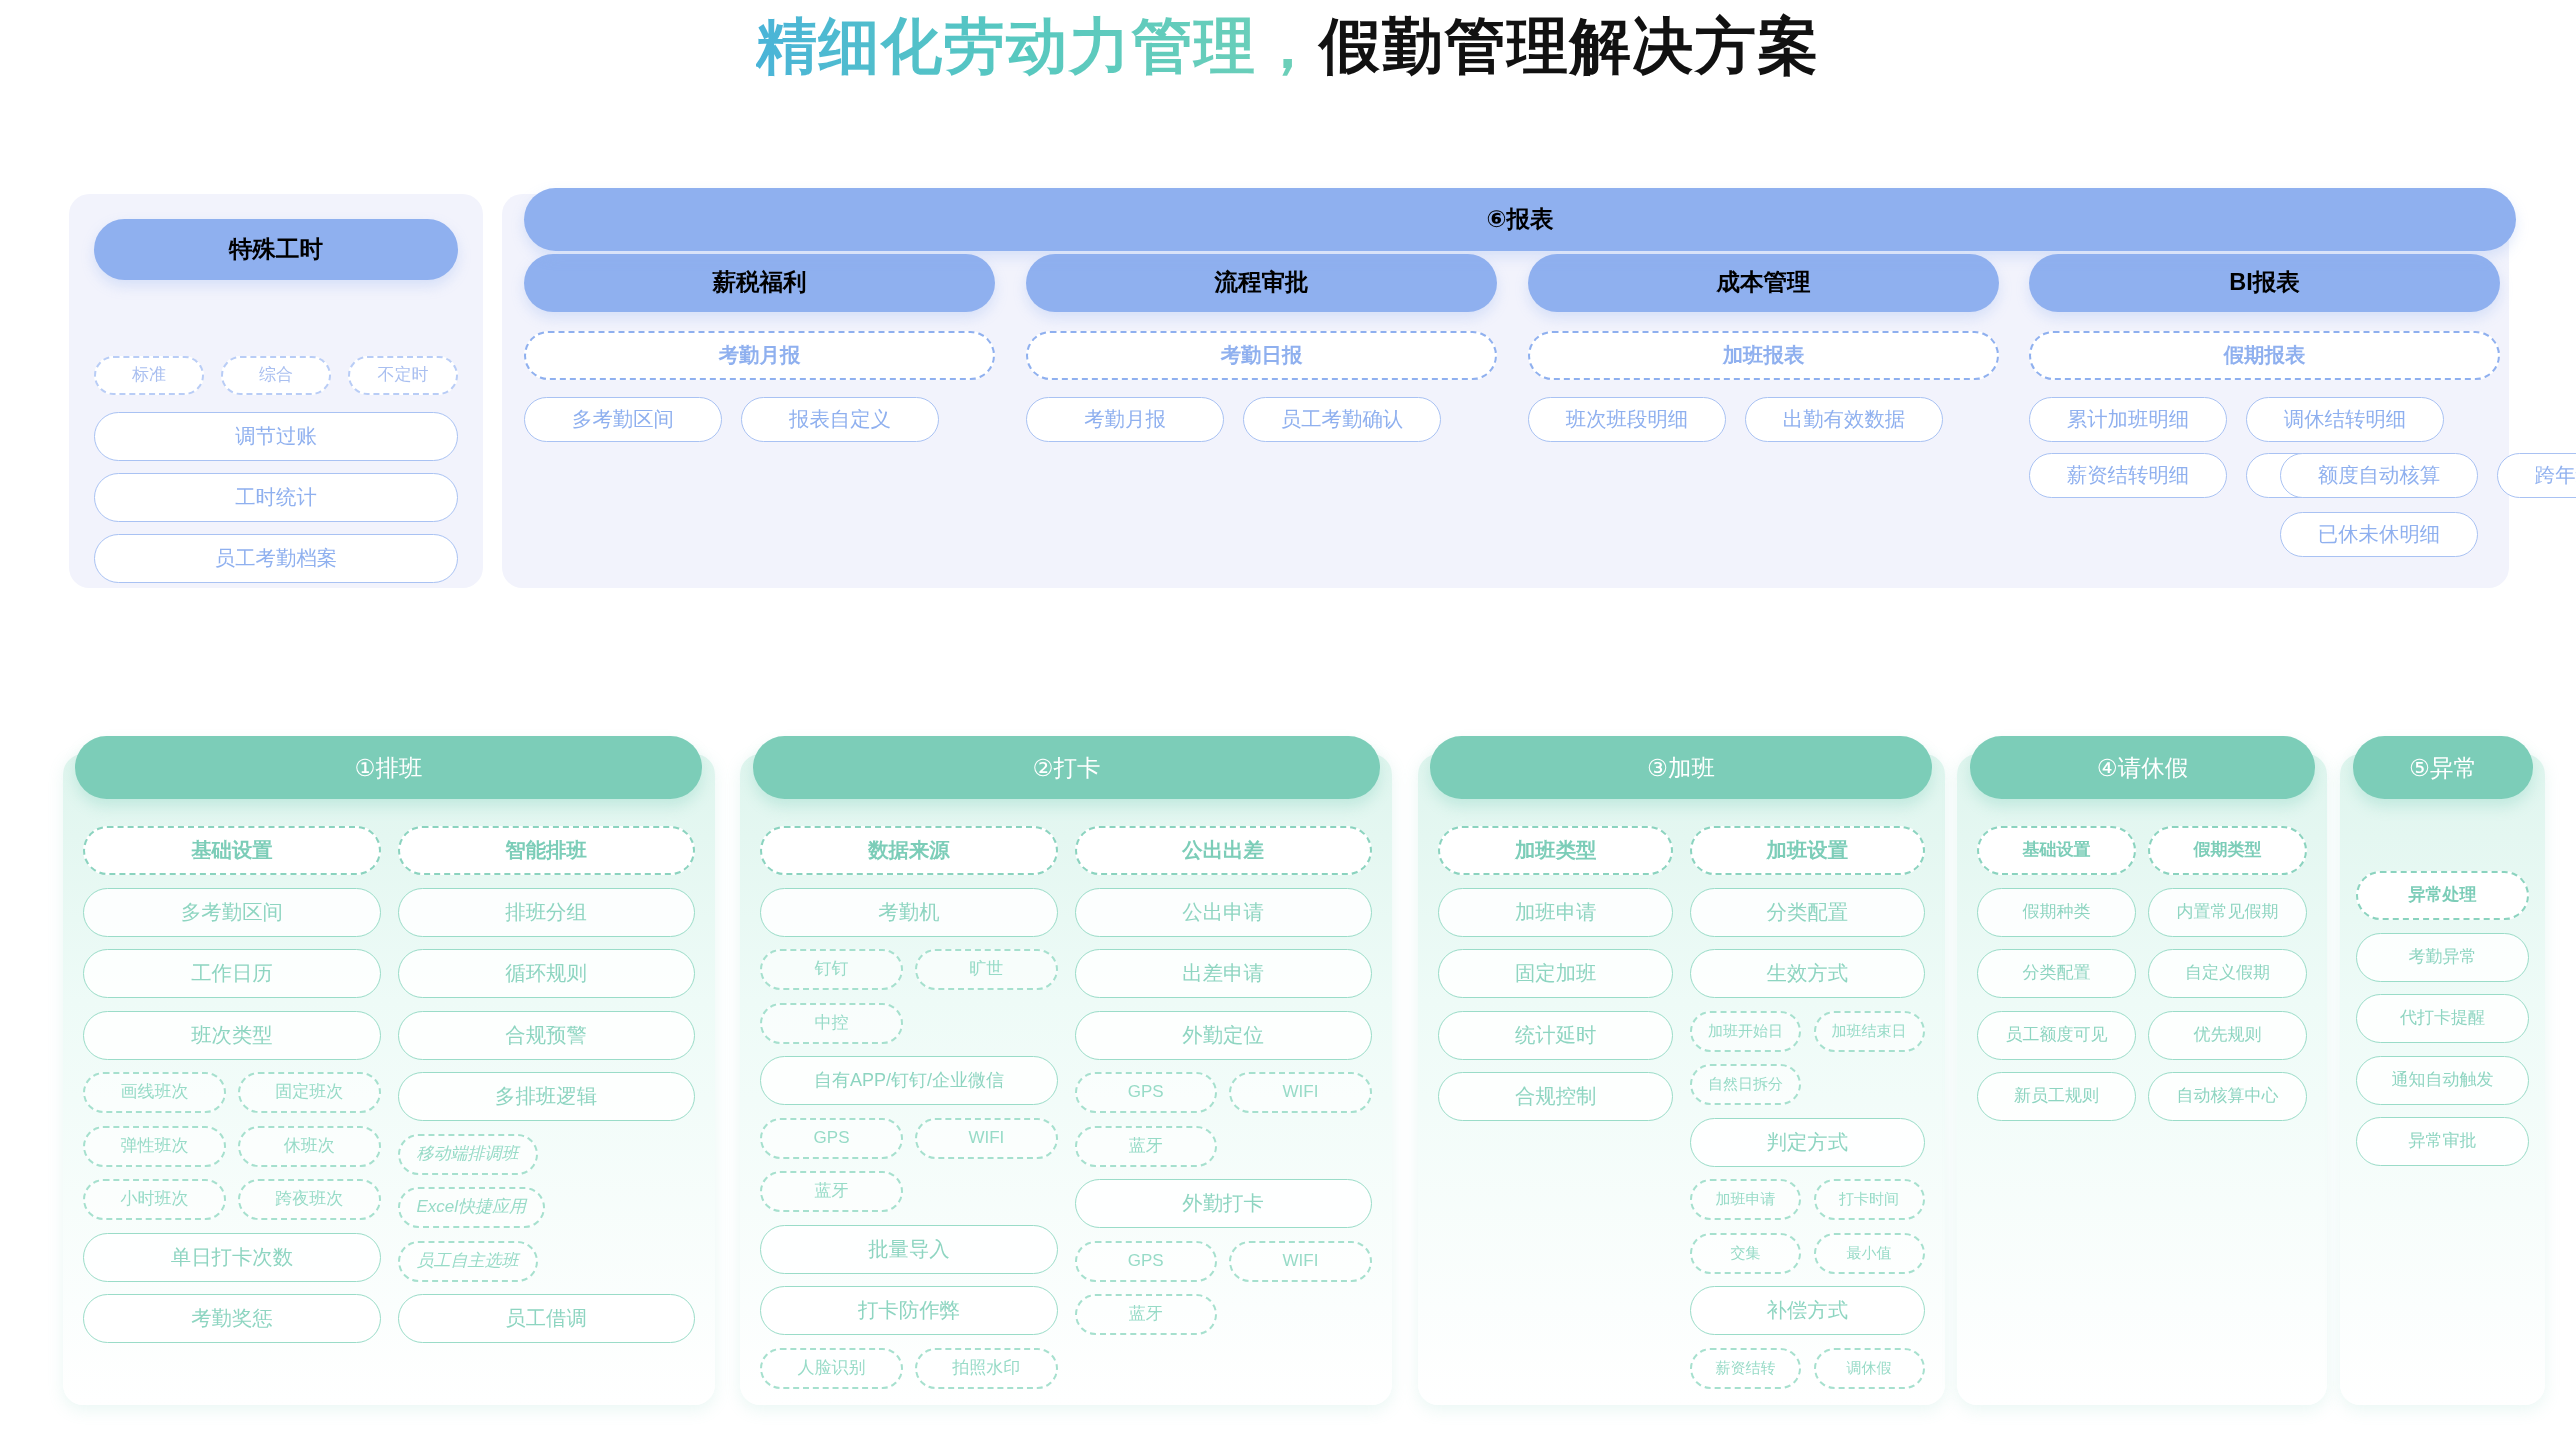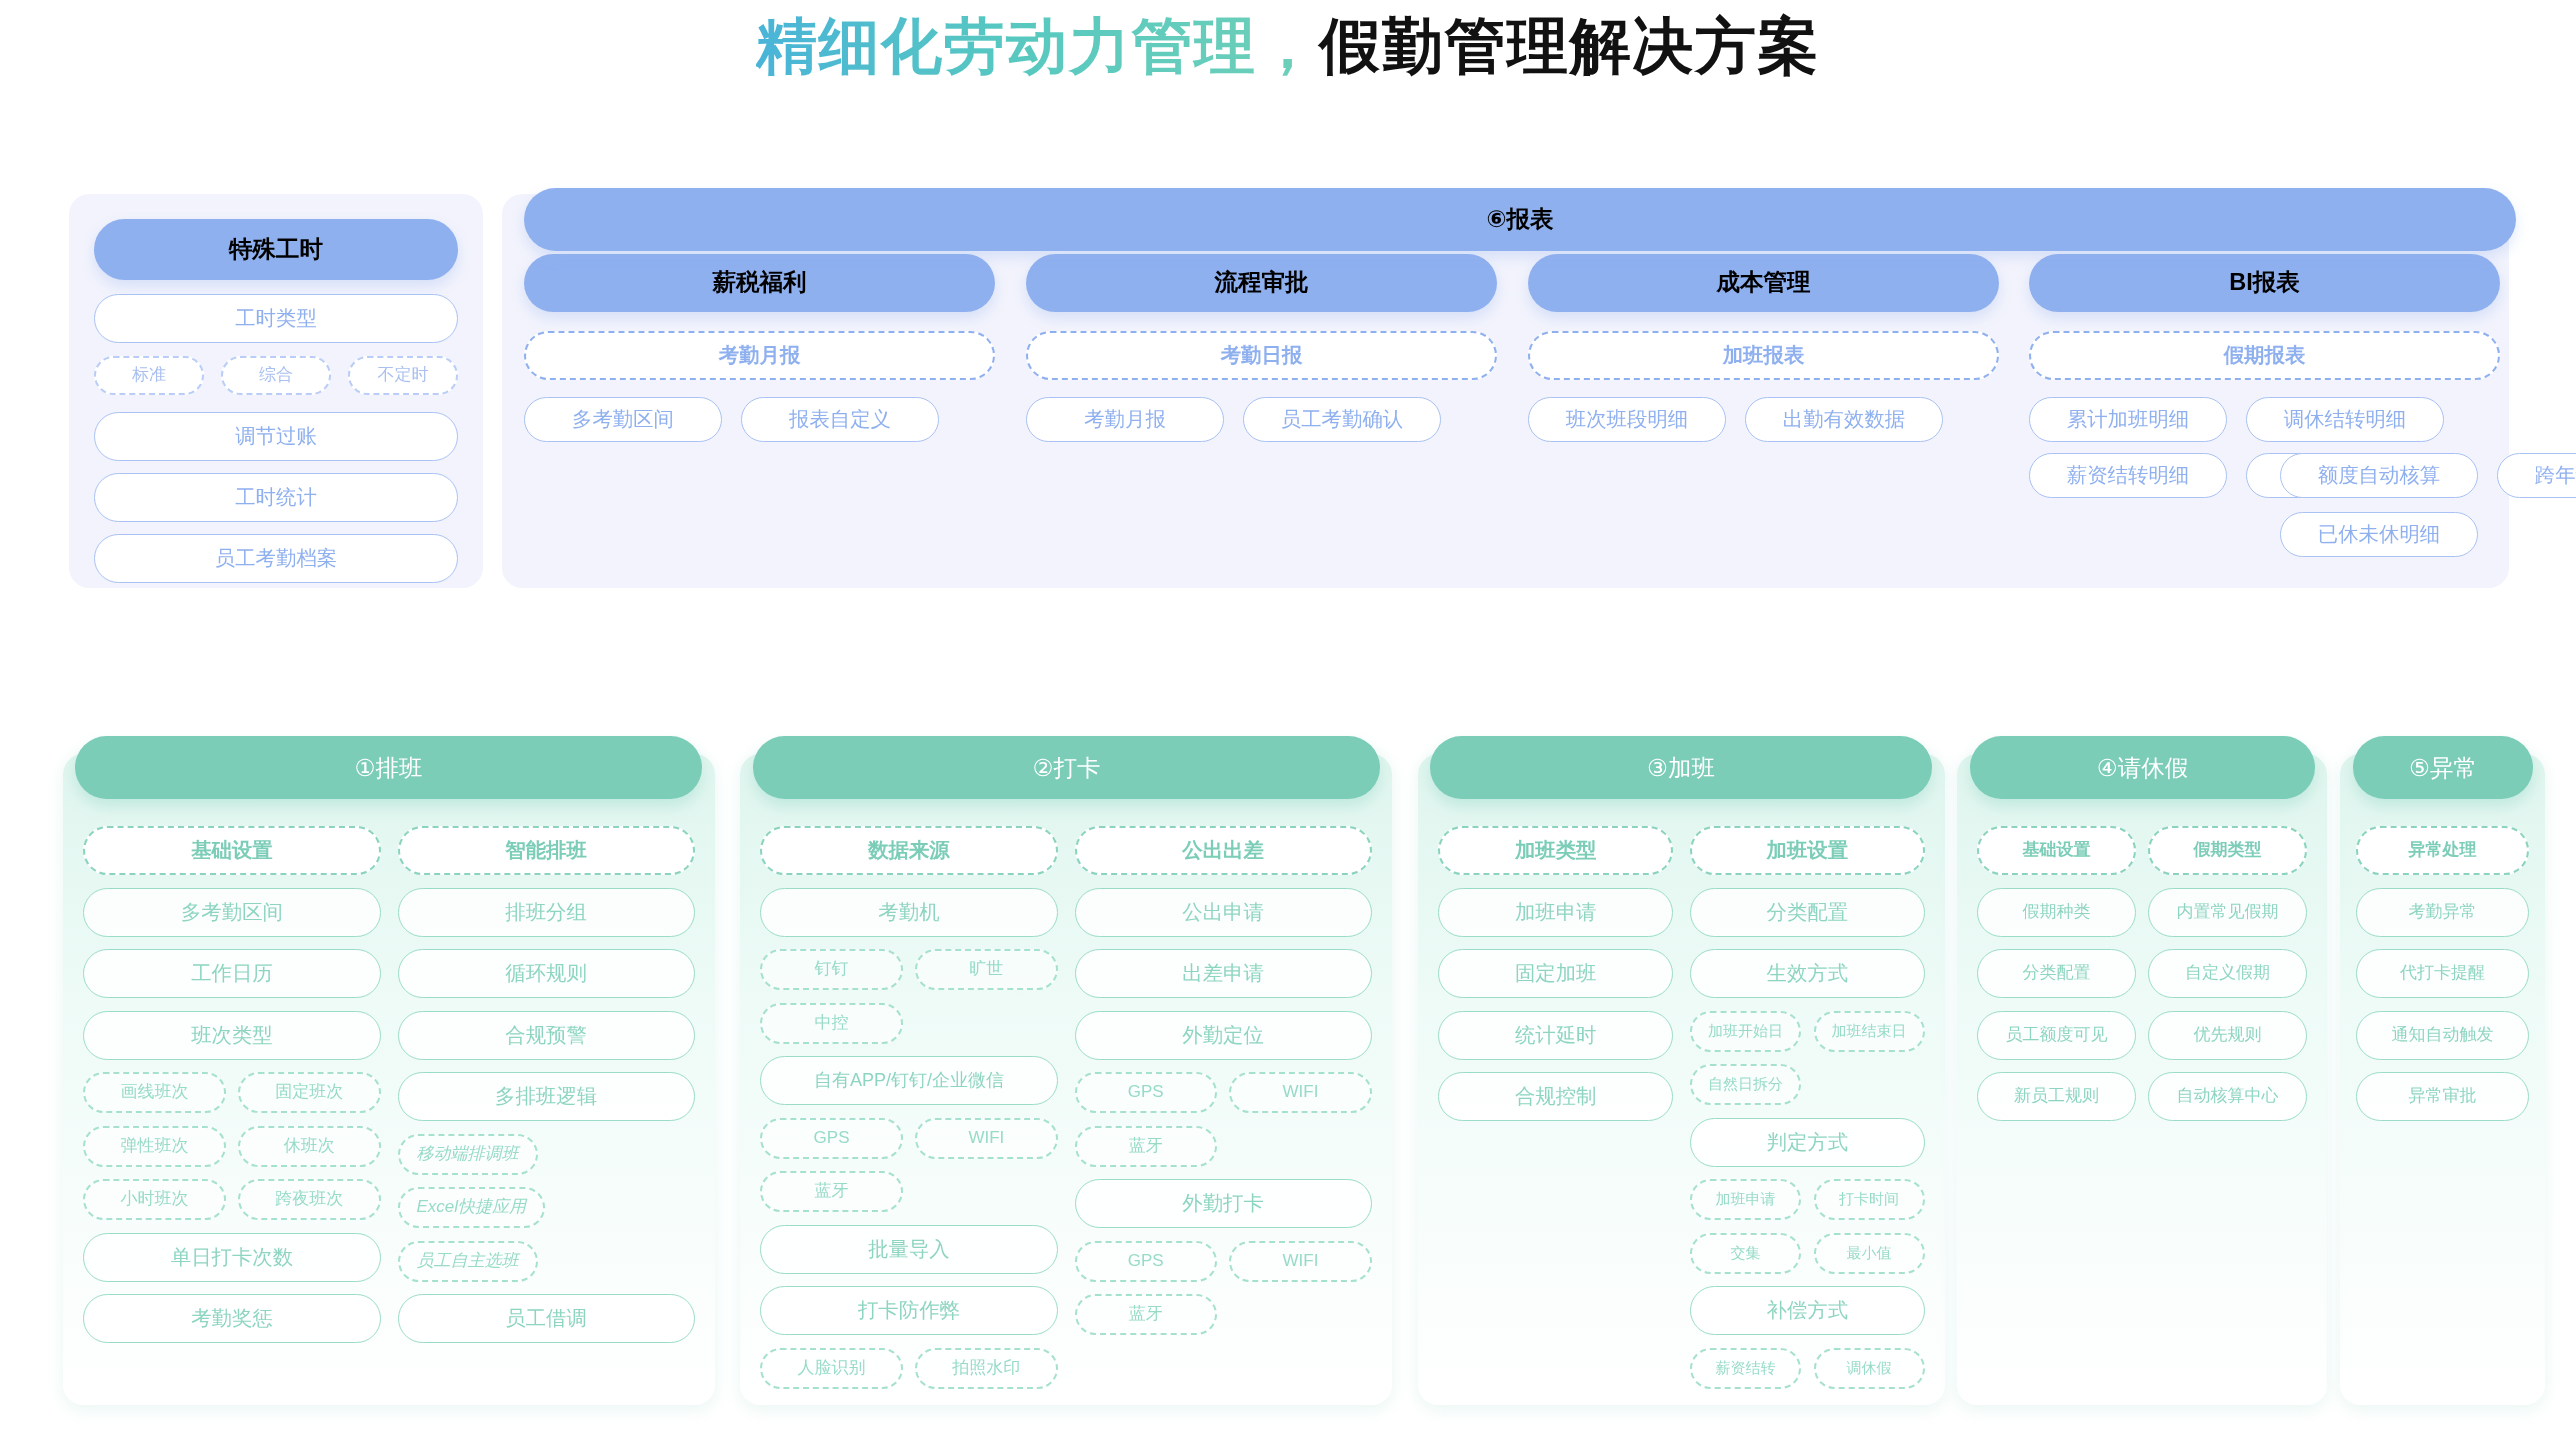--- a/index.html
+++ b/index.html
@@ -120,21 +120,20 @@
 
 <div class="page">
 
   <div class="title">
     <span class="t-a">精细化劳动力管理，</span><span class="t-b">假勤管理解决方案</span>
   </div>
 
   <div class="blue-card" id="specialPanel">
     <div class="pill blue-head">特殊工时</div>
 
-    <div class="pill blue-solid sp-item" style="top:100px">工时类型</div>
 
     <div class="pill blue-chip sp-chip" style="top:162px;left:25px;width:110px">标准</div>
     <div class="pill blue-chip sp-chip" style="top:162px;left:152px;width:110px">综合</div>
     <div class="pill blue-chip sp-chip" style="top:162px;left:279px;width:110px">不定时</div>
 
     <div class="pill blue-solid sp-item" style="top:218px">调节过账</div>
     <div class="pill blue-solid sp-item" style="top:279px">工时统计</div>
     <div class="pill blue-solid sp-item" style="top:340px">员工考勤档案</div>
   </div>
 
@@ -339,21 +338,21 @@
         <div class="pill g-item" style="font-size:17px">内置常见假期</div>
         <div class="pill g-item" style="font-size:17px">自定义假期</div>
         <div class="pill g-item" style="font-size:17px">优先规则</div>
         <div class="pill g-item" style="font-size:17px">自动核算中心</div>
       </div>
     </div>
   </div>
 
   <div class="g-head" style="left:2353px;width:180px;">⑤异常</div>
   <div class="g-card" style="left:2340px;width:205px;height:651px;">
-    <div class="g-body" style="left:15.7px;right:15.7px;">
+    <div class="g-body" style="left:15.7px;right:15.7px;margin-top:45px;">
       <div class="g-col">
         <div class="pill g-sec" style="font-size:17px">异常处理</div>
         <div class="pill g-item" style="font-size:17px">考勤异常</div>
         <div class="pill g-item" style="font-size:17px">代打卡提醒</div>
         <div class="pill g-item" style="font-size:17px">通知自动触发</div>
         <div class="pill g-item" style="font-size:17px">异常审批</div>
       </div>
     </div>
   </div>
 

